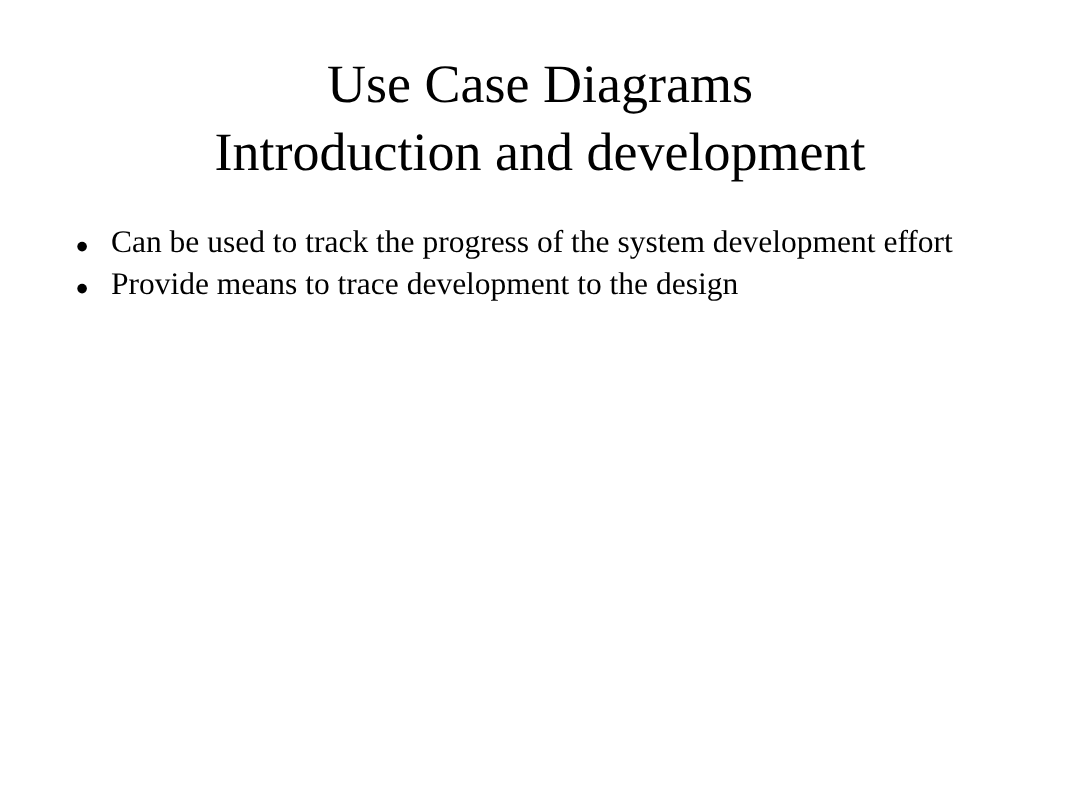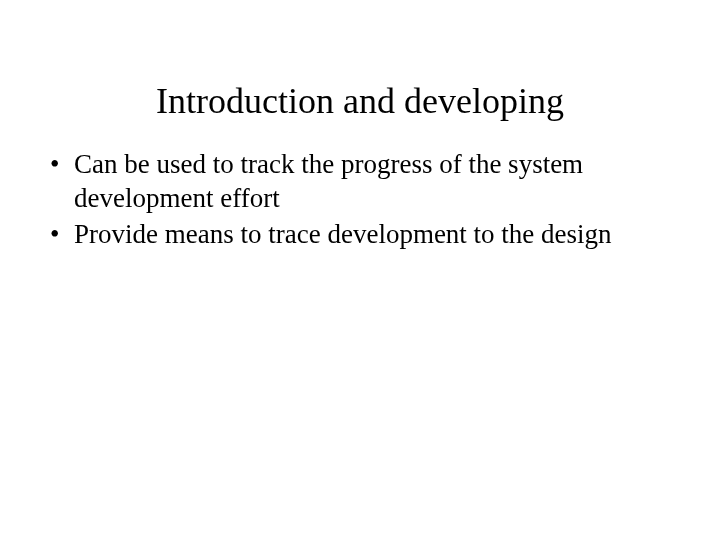--- a/index.html
+++ b/index.html
@@ -13,42 +13,42 @@
     }
     .title {
       text-align: center;
       font-size: 36px;
       font-weight: normal;
       line-height: 1.25;
       margin-bottom: 24px;
     }
     .bullets {
       list-style: none;
-      font-size: 27px;
+      font-size: 21px;
       line-height: 1.25;
     }
     .bullets li {
       position: relative;
       padding-left: 30px;
       margin-bottom: 2px;
     }
     .bullets li::before {
       content: "•";
       position: absolute;
       left: 6px;
       top: 0;
       font-size: 27px;
     }
   </style>
 </head>
 <body>
 
 <h1 class="title">
-  <br>
-  <span>Introduction and developing</span>
+  <span>Use Case Diagrams</span><br>
+  <span>Introduction and development</span>
 </h1>
 
 <ul class="bullets">
   <li>
     <span> Can be used to track the progress of the system development effort</span>
   </li>
   <li>
     <span>Provide means to trace development to the design</span>
   </li>
 </ul>

